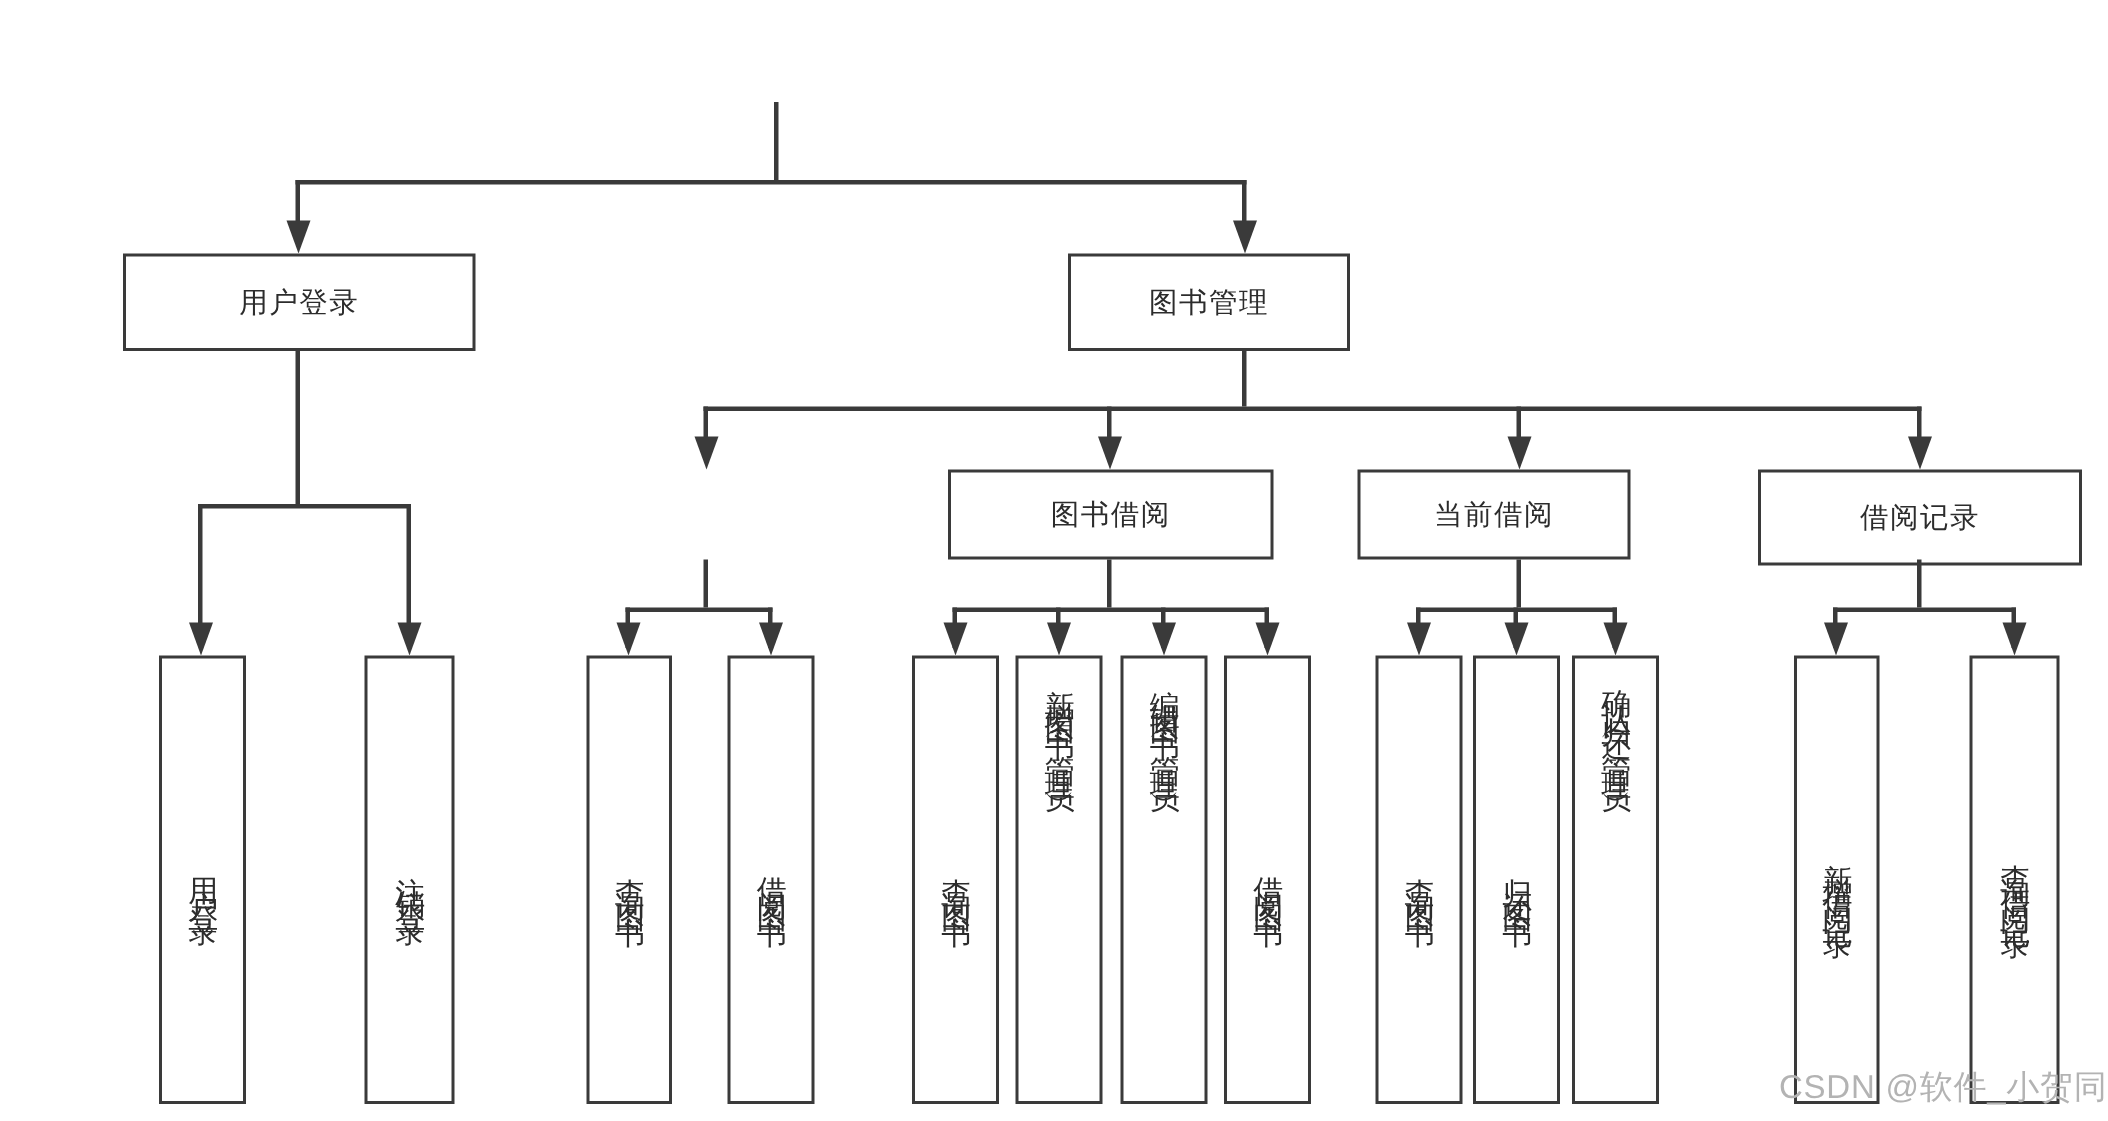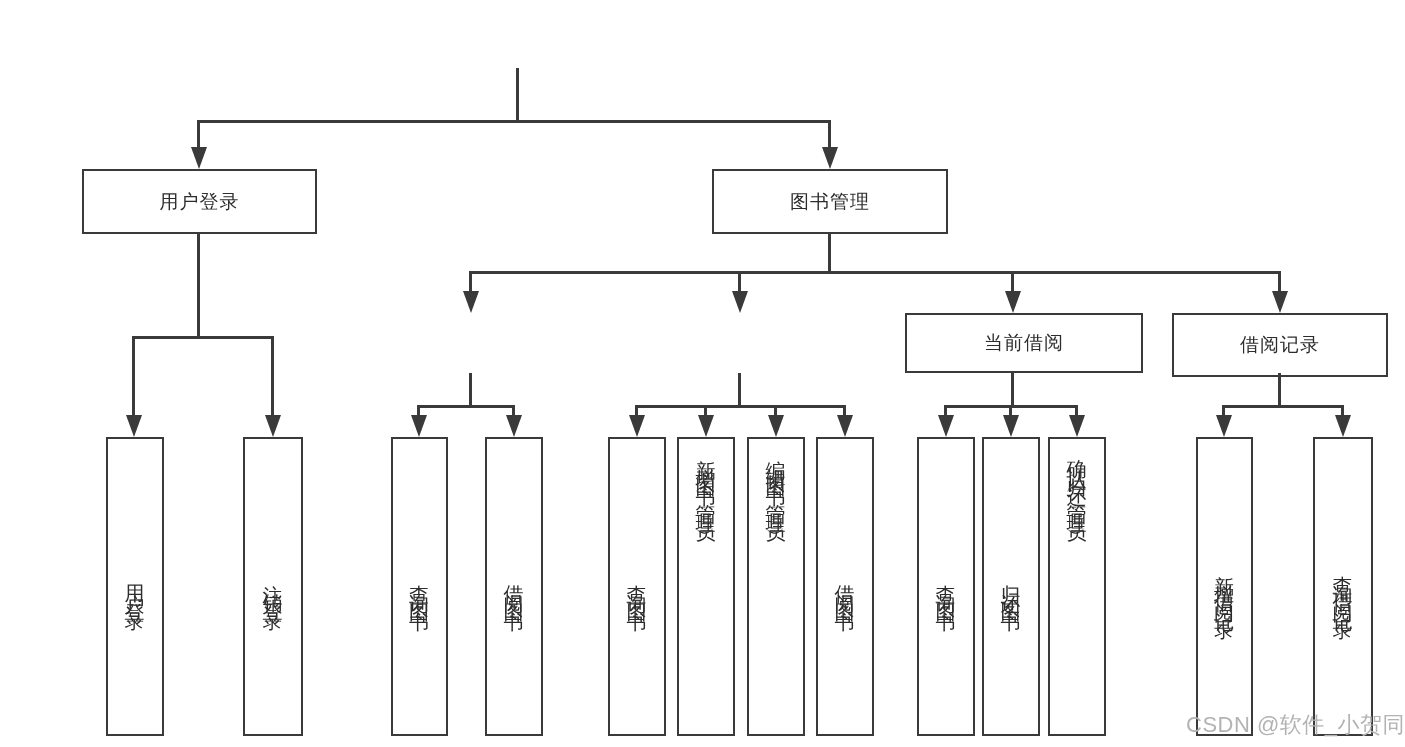--- a/index.html
+++ b/index.html
@@ -88,21 +88,21 @@
   <div class="line vline" style="left:516px; top:68px; height:52px;"></div>
   <div class="line hline" style="left:197px; top:120px; width:634px;"></div>
   <div class="line vline" style="left:197px; top:120px; height:32px;"></div>
   <div class="line vline" style="left:828px; top:120px; height:32px;"></div>
   <div class="arrow" style="left:191px; top:147px;"></div>
   <div class="arrow" style="left:822px; top:147px;"></div>
 
   <div class="node" style="left:82px; top:169px; width:235px; height:65px;">
     <span class="hlabel">用户登录</span>
   </div>
-  <div class="node" style="left:712px; top:169px; width:236px; height:65px;">
+  <div class="node" style="left:712px; top:169px; width:188px; height:65px;">
     <span class="hlabel">图书管理</span>
   </div>
 
   <div class="line vline" style="left:197px; top:234px; height:102px;"></div>
   <div class="line hline" style="left:132px; top:336px; width:142px;"></div>
   <div class="line vline" style="left:132px; top:336px; height:82px;"></div>
   <div class="line vline" style="left:271px; top:336px; height:82px;"></div>
   <div class="arrow" style="left:126px; top:415px;"></div>
   <div class="arrow" style="left:265px; top:415px;"></div>
 
@@ -110,21 +110,24 @@
   <div class="line hline" style="left:469px; top:271px; width:812px;"></div>
   <div class="line vline" style="left:469px; top:271px; height:24px;"></div>
   <div class="line vline" style="left:738px; top:271px; height:24px;"></div>
   <div class="line vline" style="left:1011px; top:271px; height:24px;"></div>
   <div class="line vline" style="left:1278px; top:271px; height:24px;"></div>
   <div class="arrow" style="left:463px;  top:291px;"></div>
   <div class="arrow" style="left:732px;  top:291px;"></div>
   <div class="arrow" style="left:1005px; top:291px;"></div>
   <div class="arrow" style="left:1272px; top:291px;"></div>
 
-  <div class="node" style="left:905px; top:313px; width:238px; height:60px;">
+  <div class="node" style="left:632px; top:313px; width:217px; height:60px;">
+    <span class="hlabel">图书借阅</span>
+  </div>
+  <div class="node" style="left:905px; top:313px; width:182px; height:60px;">
     <span class="hlabel">当前借阅</span>
   </div>
   <div class="node" style="left:1172px; top:313px; width:216px; height:64px;">
     <span class="hlabel">借阅记录</span>
   </div>
 
   <div class="line vline" style="left:469px; top:373px; height:32px;"></div>
   <div class="line hline" style="left:417px; top:405px; width:98px;"></div>
   <div class="line vline" style="left:417px; top:405px; height:27px;"></div>
   <div class="line vline" style="left:512px; top:405px; height:27px;"></div>

